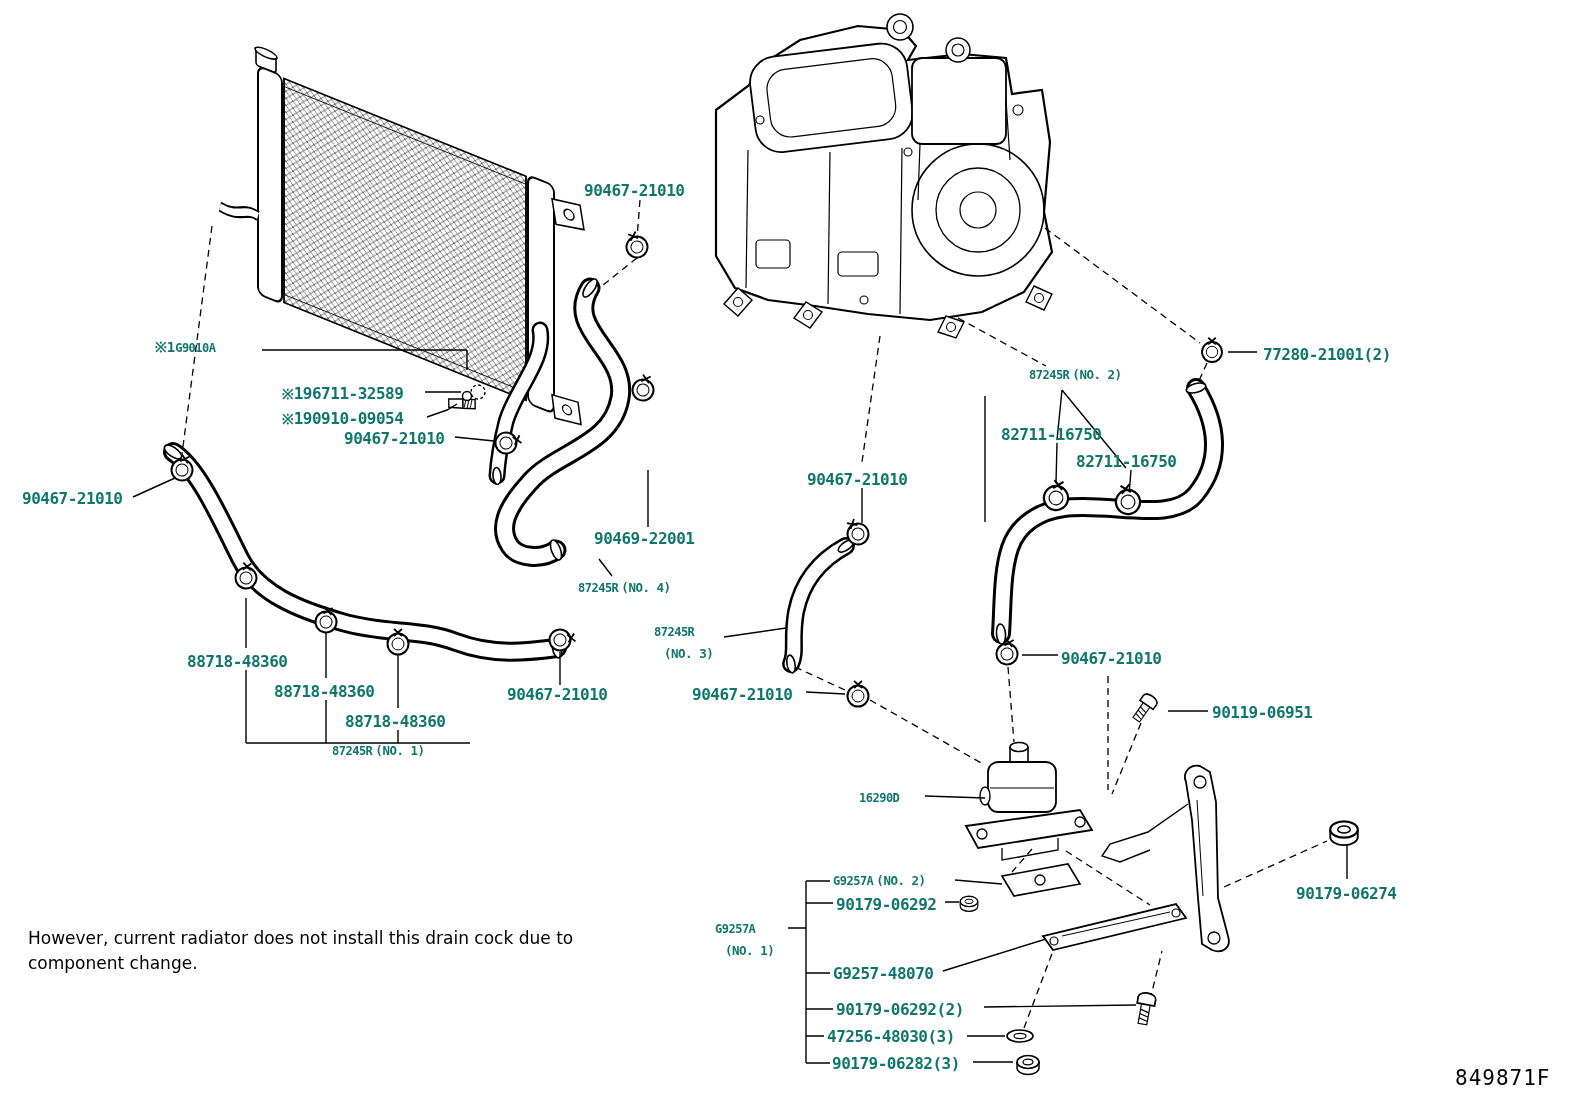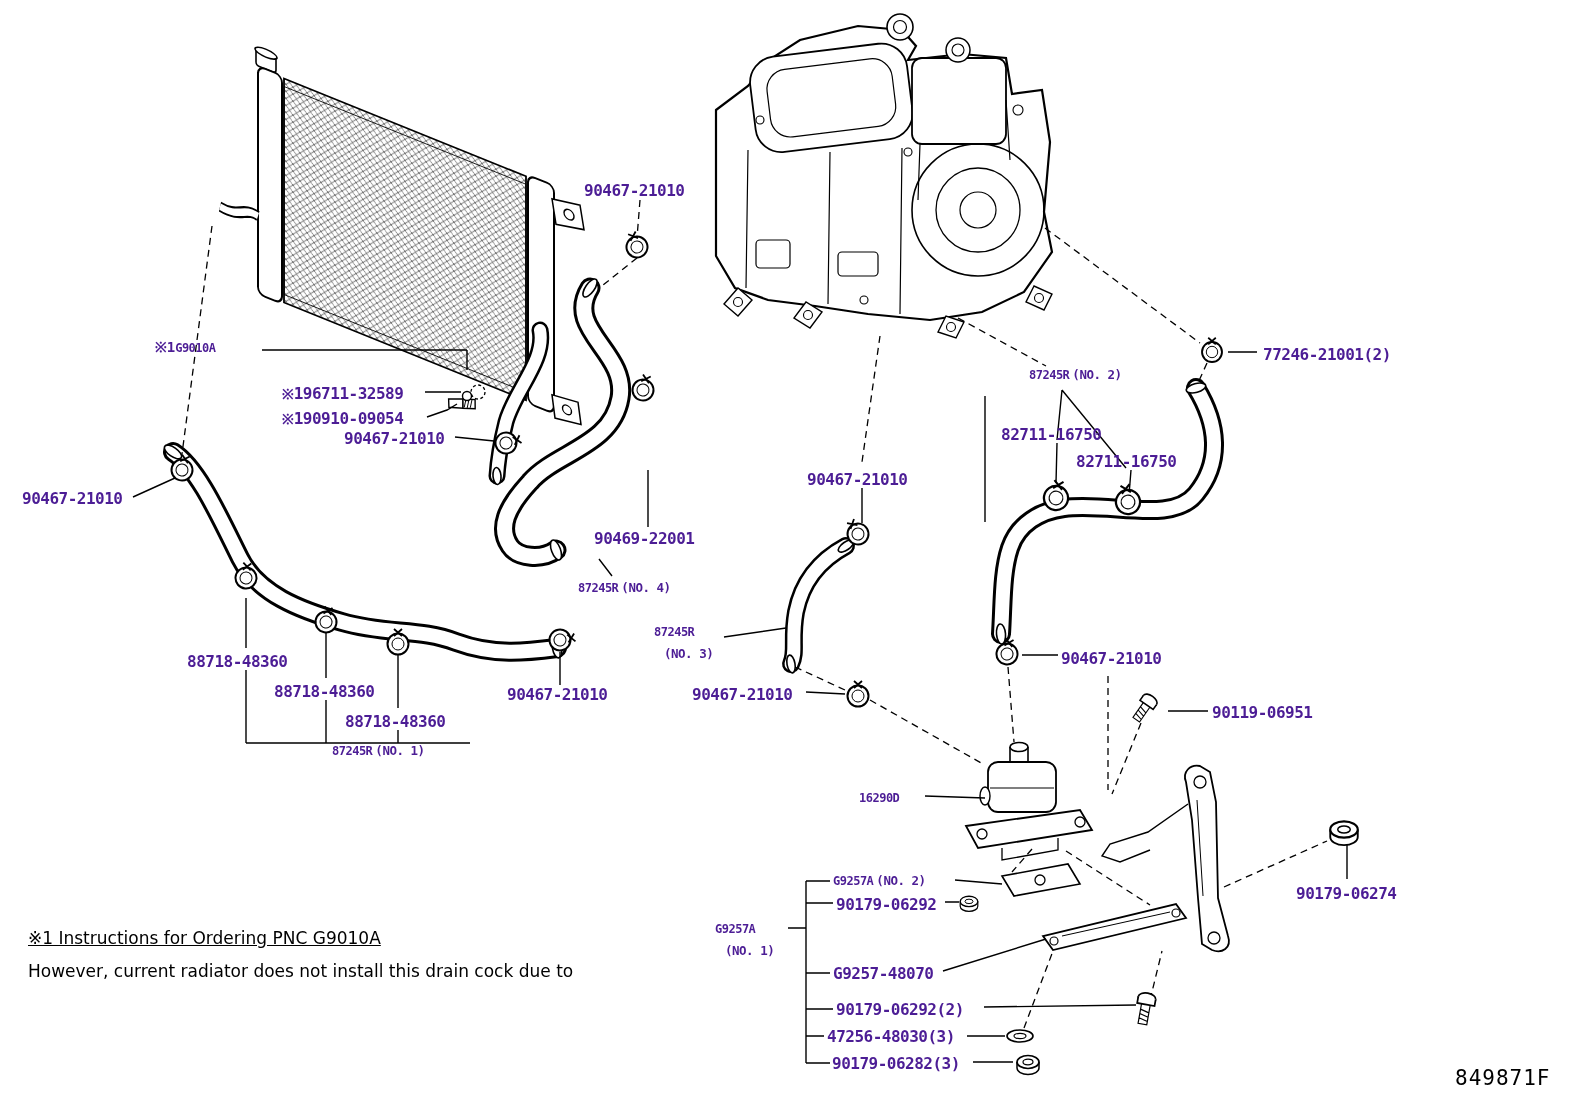--- a/index.html
+++ b/index.html
@@ -1,20 +1,20 @@
 <!DOCTYPE html>
 <html><head>
 <meta charset="utf-8">
 <style>
   html,body{margin:0;padding:0;background:#fff;}
   .canvas{position:relative;width:1592px;height:1099px;background:#fff;overflow:hidden;
           font-family:"DejaVu Sans",sans-serif;color:#000;}
   .canvas svg{position:absolute;left:0;top:0;}
   .lbl{position:absolute;white-space:nowrap;font-family:"DejaVu Sans Mono",monospace;
-       font-weight:bold;font-size:16px;line-height:19px;color:#4c1d95;}
+       font-weight:bold;font-size:16px;line-height:19px;color:#0f766e;}
   .lbl .pre{font-size:14px;}
   .lbl .num{font-size:16px;letter-spacing:-0.5px;}
   .lbl.big .num{font-size:12px;letter-spacing:-0.5px;}
   .lbl .suf{font-size:12.5px;margin-left:3px;letter-spacing:-0.5px;}
   .lbl.stacked .suf{display:block;margin-left:10px;margin-top:2px;}
   .note{position:absolute;left:28px;top:926px;width:600px;font-size:17px;line-height:25px;}
   .note-title{text-decoration:underline;margin-bottom:8px;}
   .figcode{position:absolute;left:1455px;top:1066px;font-family:"DejaVu Sans Mono",monospace;
            font-size:21px;letter-spacing:1px;}
 </style>
@@ -249,39 +249,39 @@
       <div class="lbl" style="left: 282px; top: 409px;"><span class="pre">※</span><span class="num">190910-09054</span></div>
       <div class="lbl" style="left: 344px; top: 429px;"><span class="num">90467-21010</span></div>
       <div class="lbl" style="left: 22px; top: 489px;"><span class="num">90467-21010</span></div>
       <div class="lbl" style="left: 594px; top: 529px;"><span class="num">90469-22001</span></div>
       <div class="lbl big" style="left: 578px; top: 577px;"><span class="num">87245R</span><span class="suf">(NO. 4)</span></div>
       <div class="lbl big stacked" style="left: 654px; top: 621px;"><span class="num">87245R</span><span class="suf">(NO. 3)</span></div>
       <div class="lbl" style="left: 807px; top: 470px;"><span class="num">90467-21010</span></div>
       <div class="lbl big" style="left: 1029px; top: 364px;"><span class="num">87245R</span><span class="suf">(NO. 2)</span></div>
       <div class="lbl" style="left: 1001px; top: 425px;"><span class="num">82711-16750</span></div>
       <div class="lbl" style="left: 1076px; top: 452px;"><span class="num">82711-16750</span></div>
-      <div class="lbl" style="left: 1263px; top: 345px;"><span class="num">77246-21001(2)</span></div>
+      <div class="lbl" style="left: 1263px; top: 345px;"><span class="num">77280-21001(2)</span></div>
       <div class="lbl" style="left: 187px; top: 652px;"><span class="num">88718-48360</span></div>
       <div class="lbl" style="left: 274px; top: 682px;"><span class="num">88718-48360</span></div>
       <div class="lbl" style="left: 345px; top: 712px;"><span class="num">88718-48360</span></div>
       <div class="lbl" style="left: 507px; top: 685px;"><span class="num">90467-21010</span></div>
       <div class="lbl big" style="left: 332px; top: 740px;"><span class="num">87245R</span><span class="suf">(NO. 1)</span></div>
       <div class="lbl" style="left: 692px; top: 685px;"><span class="num">90467-21010</span></div>
       <div class="lbl" style="left: 1061px; top: 649px;"><span class="num">90467-21010</span></div>
       <div class="lbl" style="left: 1212px; top: 703px;"><span class="num">90119-06951</span></div>
       <div class="lbl big" style="left: 859px; top: 787px;"><span class="num">16290D</span></div>
       <div class="lbl big" style="left: 833px; top: 870px; text-align: right;"><span class="num">G9257A</span><span class="suf">(NO. 2)</span></div>
       <div class="lbl" style="left: 836px; top: 895px;"><span class="num">90179-06292</span></div>
       <div class="lbl big stacked" style="left: 715px; top: 918px;"><span class="num">G9257A</span><span class="suf">(NO. 1)</span></div>
       <div class="lbl" style="left: 833px; top: 964px;"><span class="num">G9257-48070</span></div>
       <div class="lbl" style="left: 836px; top: 1000px;"><span class="num">90179-06292(2)</span></div>
       <div class="lbl" style="left: 827px; top: 1027px;"><span class="num">47256-48030(3)</span></div>
       <div class="lbl" style="left: 832px; top: 1054px;"><span class="num">90179-06282(3)</span></div>
       <div class="lbl" style="left: 1296px; top: 884px;"><span class="num">90179-06274</span></div>
     </div>
 
   <div class="note">
-    <div class="note-title">※1 Instructions for Ordering PNC G9010A</div>
     <div class="note-line">However, current radiator does not install this drain cock due to</div>
+    <div class="note-line">component change.</div>
   </div>
 
   <div class="figcode">849871F</div>
 </div>
 
 </body></html>

